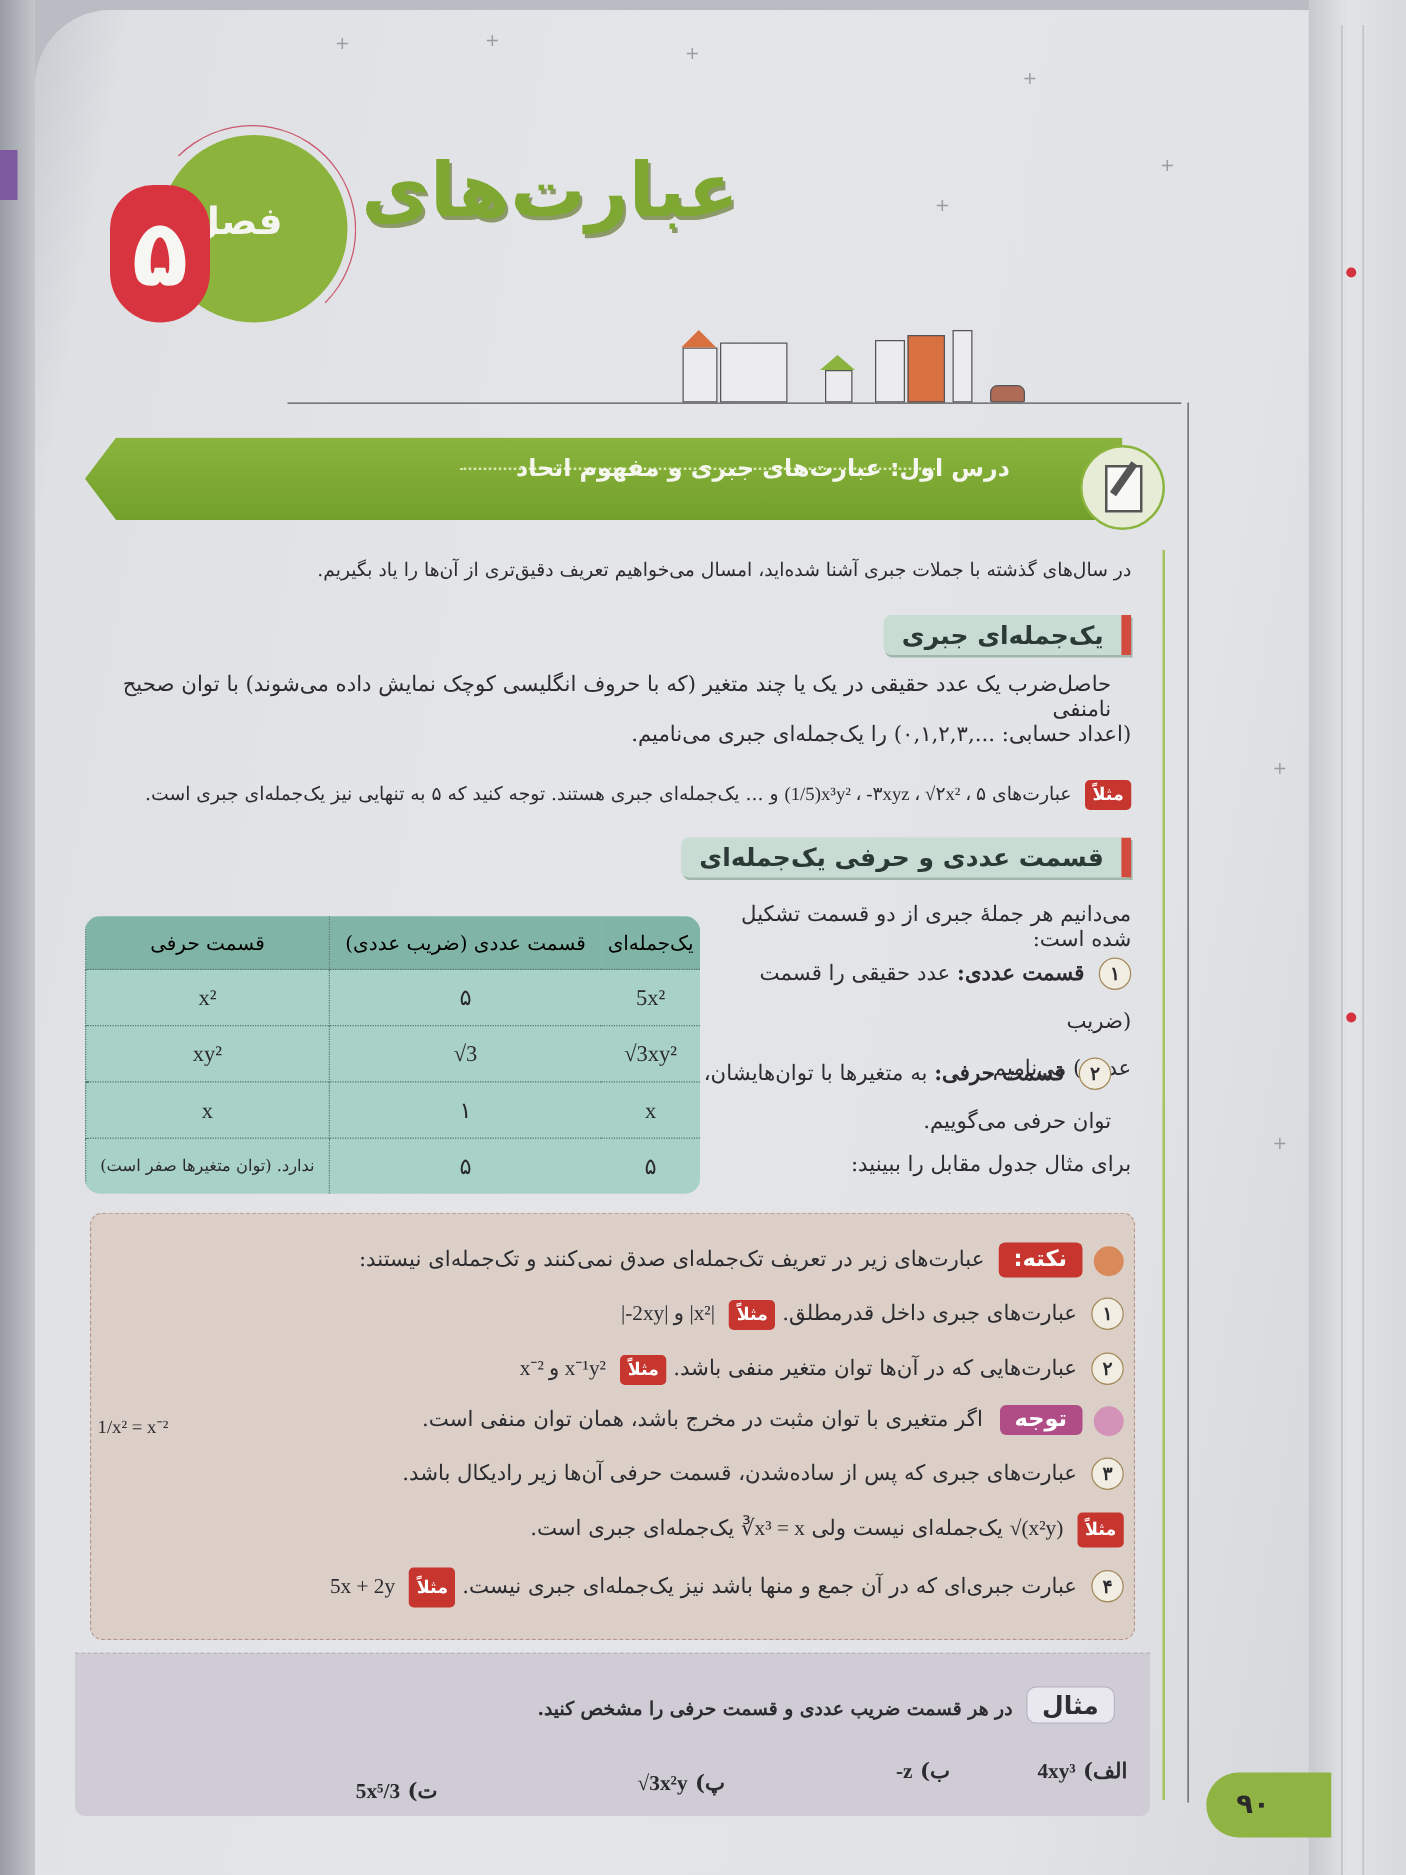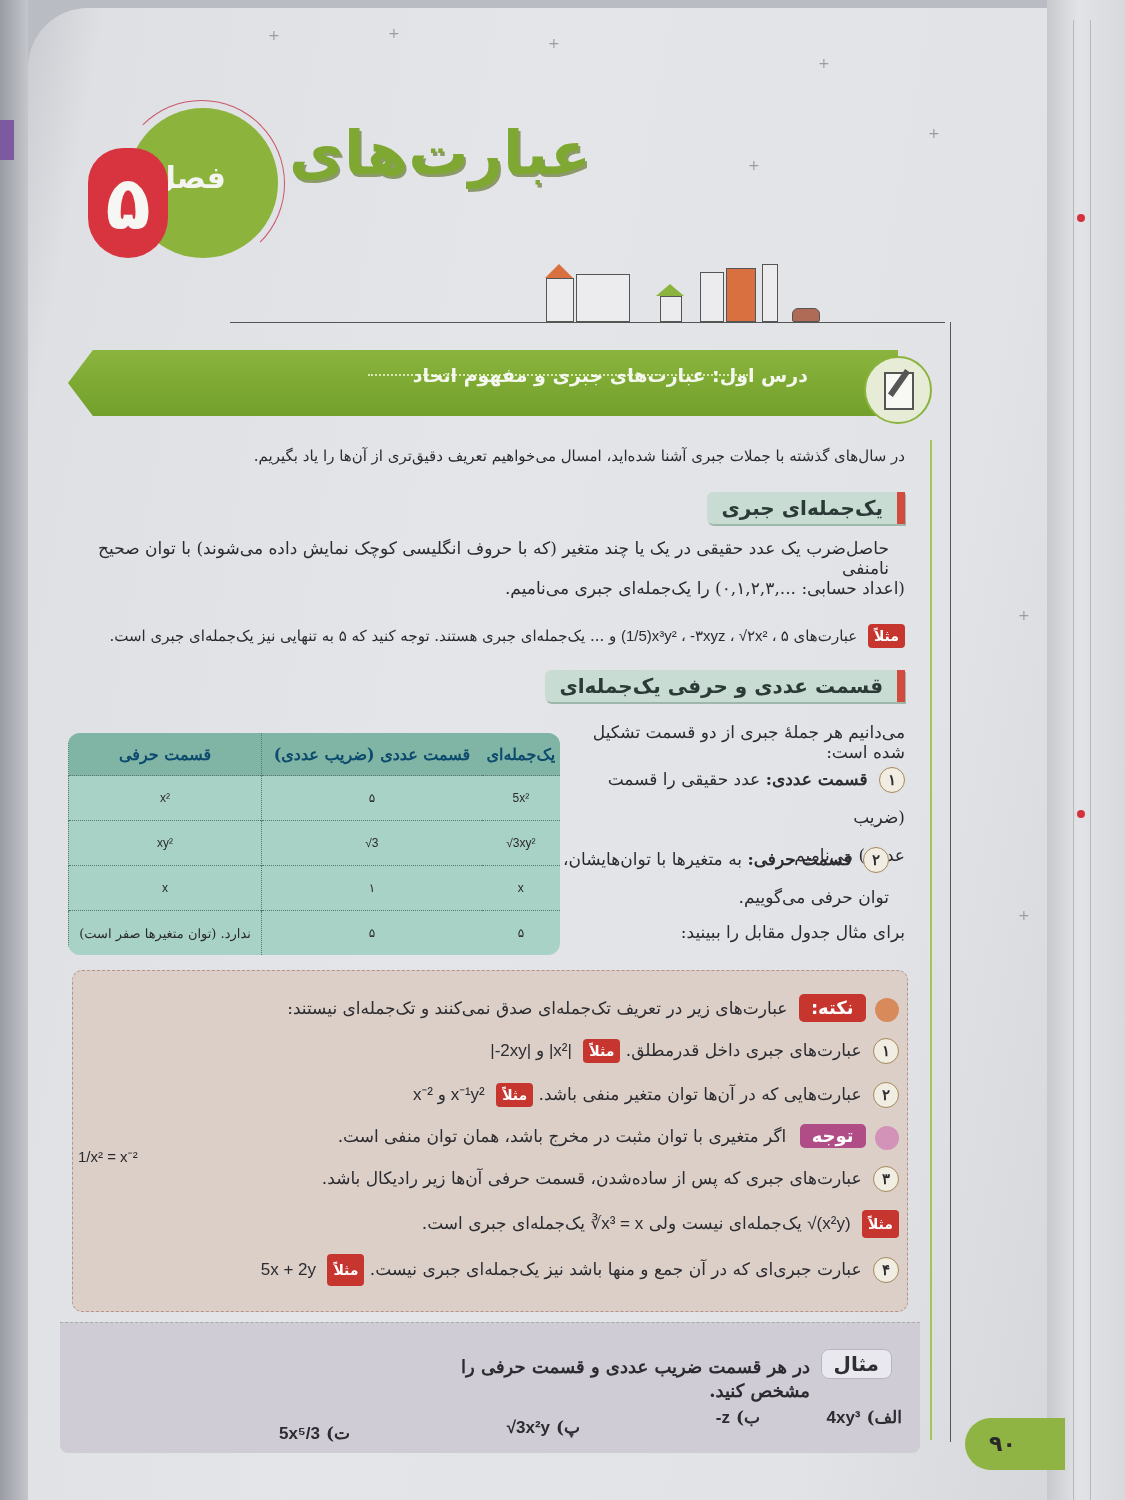--- a/index.html
+++ b/index.html
@@ -44,26 +44,26 @@
   .lesson-icon .pen { position:absolute; left:30px; top:10px; width:6px; height:30px; background:#555; transform:rotate(35deg); }
 
   .frame-right { position:absolute; left:950px; top:322px; width:1px; height:1120px; background:#555; }
   .frame-green { position:absolute; left:930px; top:440px; width:2px; height:1000px; background:#a8c35a; }
 
   
   .rtl { direction:rtl; text-align:right; position:absolute; font-family:"DejaVu Serif", serif; font-size:17px; line-height:20px; color:#2c2c30; }
   .sec-head { position:absolute; direction:rtl; background:#c9dcd3; border-radius:6px 0 0 6px; padding:4px 14px; font-size:20px; font-weight:bold; color:#2b3a36; border-right:8px solid #d34a3e; box-shadow:1px 2px 0 #9fb6ab; }
   .badge-red { display:inline-block; background:#c6352e; color:#fff; font-weight:bold; font-size:14px; padding:2px 6px; border-radius:4px; margin-left:6px; font-family:"DejaVu Sans", sans-serif; }
   .num-circle { display:inline-block; width:24px; height:24px; border-radius:50%; border:1.5px solid #a48a5a; background:#f1ede2; text-align:center; line-height:24px; font-size:15px; font-weight:bold; margin-left:6px; }
-  .ltr { direction:ltr; unicode-bidi:embed; font-family:Liberation Sans, sans-serif;margin-top:16px; }
+  .ltr { direction:ltr; unicode-bidi:embed; font-family:Liberation Serif, serif; }
 
   
   .tbl { position:absolute; left:68px; top:733px; width:492px; border-collapse:collapse; background:#a9d2c6; border-radius:12px; overflow:hidden; font-family:"DejaVu Serif", serif; }
-  .tbl th { background:#80b4a5; height:40px; font-size:16px; color:#0c4a6e; font-weight:bold; direction:rtl; }
-  .tbl td { height:42px; text-align:center; font-size:12px; border-top:1.5px dotted #56786e; }
+  .tbl th { background:#80b4a5; height:40px; font-size:16px; color:#000000; font-weight:normal; direction:rtl; }
+  .tbl td { height:42px; text-align:center; font-size:18px; border-top:1.5px dotted #56786e; }
   .tbl td, .tbl th { border-left:1.5px dotted #56786e; }
   .tbl td:first-child, .tbl th:first-child { border-left:none; }
 
   
   .note-box { position:absolute; left:72px; top:970px; width:834px; height:340px; background:#dbcfc8; border:1.5px dashed #b59488; border-radius:10px; }
   .note-label { display:inline-block; background:#c6352e; color:#fff; font-weight:bold; font-size:18px; padding:2px 12px; border-radius:5px; margin-left:6px; font-family:"DejaVu Sans", sans-serif; }
   .tavajoh-label { display:inline-block; background:#b04d86; color:#fff; font-weight:bold; font-size:18px; padding:2px 12px; border-radius:5px; margin-left:8px; font-family:"DejaVu Sans", sans-serif; }
   .bulb { display:inline-block; width:24px; height:24px; border-radius:50%; background:#d98a5a; margin-left:4px; vertical-align:middle; }
   .mag { display:inline-block; width:24px; height:24px; border-radius:50%; background:#d392b8; margin-left:4px; vertical-align:middle; }
 
@@ -228,21 +228,21 @@
 </div>
 <div class="rtl" style="right:226px;top:1254px;width:760px;line-height:28px">
   <span class="num-circle">۴</span>
   <span>عبارت جبری‌ای که در آن جمع و منها باشد نیز یک‌جمله‌ای جبری نیست.</span>
   <span class="badge-red">مثلاً</span>
   <span class="ltr">5x + 2y</span>
 </div>
 
 <div class="ex-box">
   <div class="ex-label">مثال</div>
-  <div class="rtl" style="right:110px;top:32px;width:400px;font-weight:bold;font-size:18px;line-height:24px">در هر قسمت ضریب عددی و قسمت حرفی را مشخص کنید.</div>
+  <div class="rtl" style="right:110px;top:32px;width:400px;font-weight:bold;font-size:15px;line-height:24px">در هر قسمت ضریب عددی و قسمت حرفی را مشخص کنید.</div>
   <div class="rtl" style="right:18px;top:84px;width:120px;font-weight:bold">
     <span>الف)</span>
     <span class="ltr">4xy³</span>
   </div>
   <div class="rtl" style="right:160px;top:84px;width:120px;font-weight:bold">
     <span>ب)</span>
     <span class="ltr">-z</span>
   </div>
   <div class="rtl" style="right:340px;top:94px;width:140px;font-weight:bold">
     <span>پ)</span>

